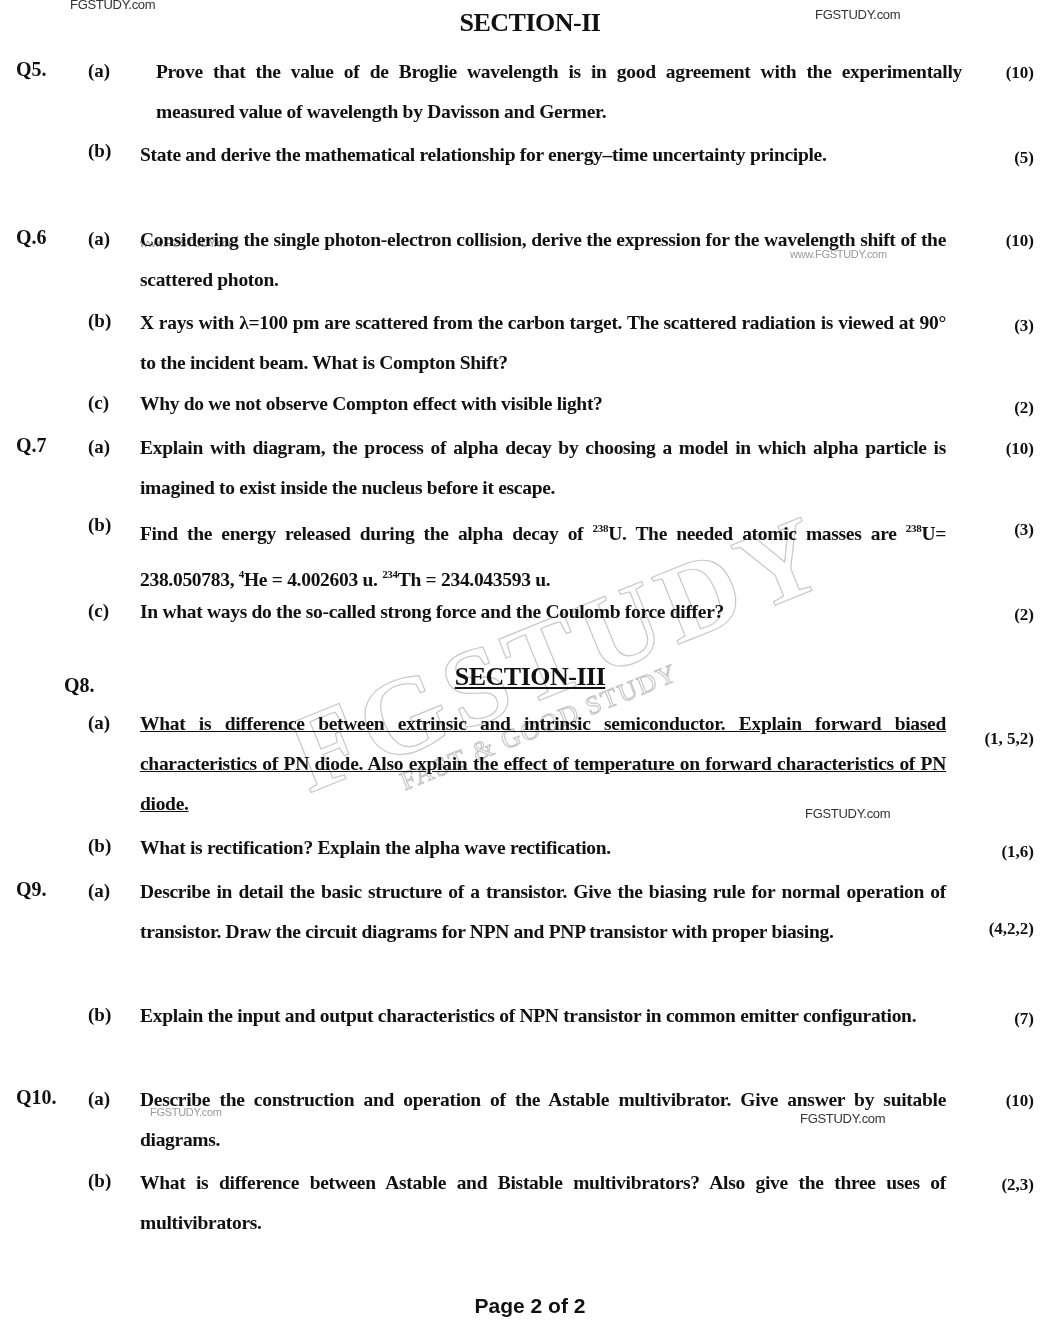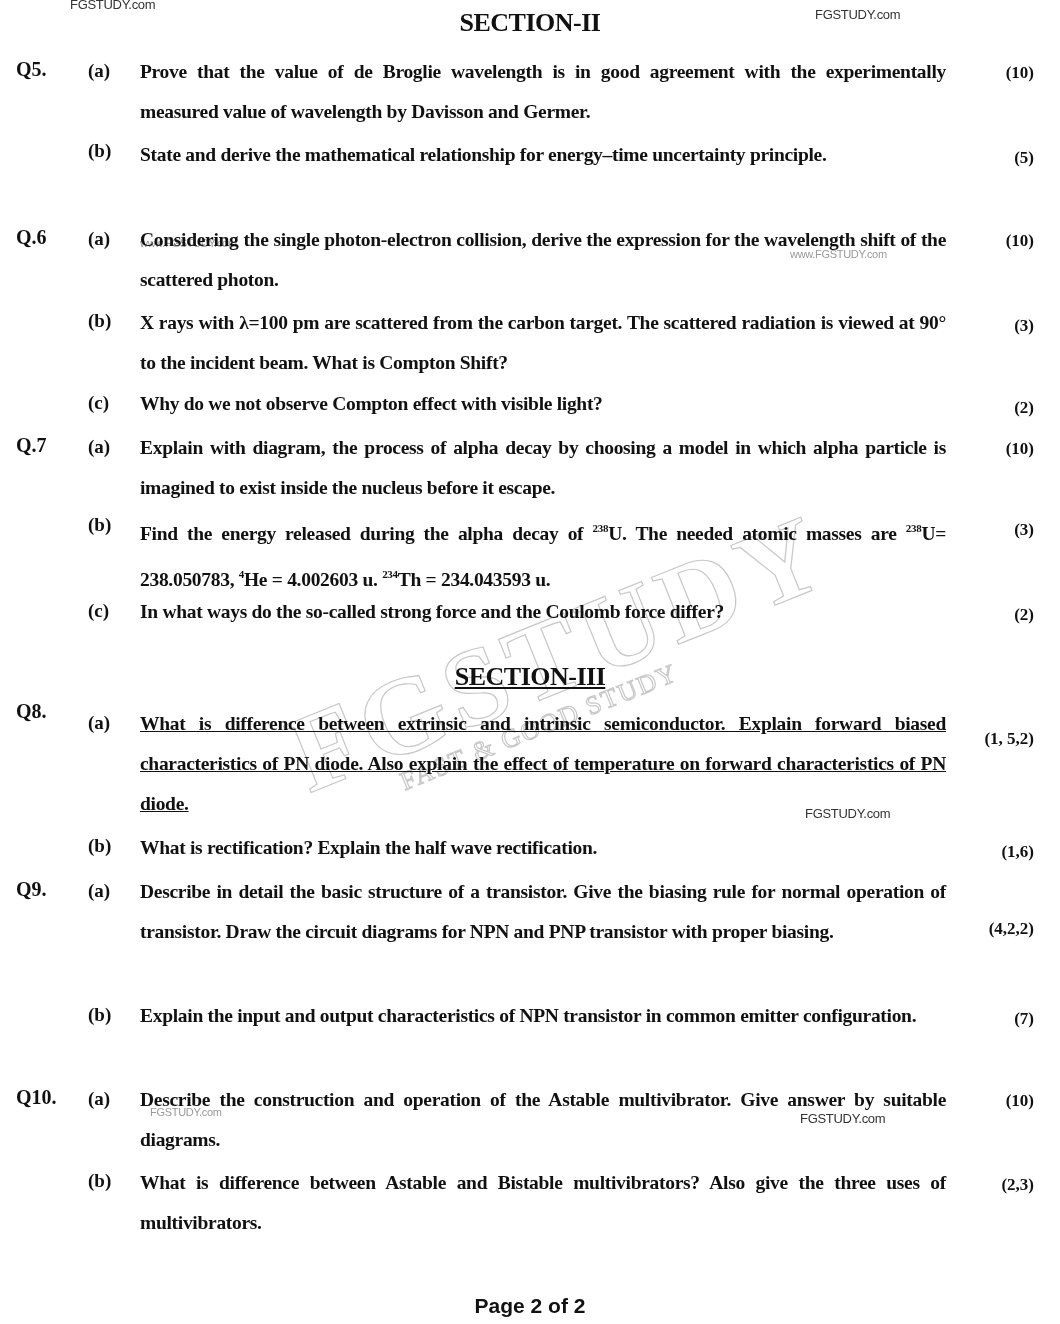--- a/index.html
+++ b/index.html
@@ -61,21 +61,21 @@
 <div class="big-wm">
   <div class="main">FGSTUDY</div>
   <div class="tag">FAST &amp; GOOD STUDY</div>
 </div>
 
 <div class="section-title" style="top:8px;">SECTION-II</div>
 
 <div class="q-row">
   <div class="q-num" style="top:58px;">Q5.</div>
   <div class="q-part" style="top:60px;">(a)</div>
-  <div class="q-text" style="top:52px;">Prove that the value of de Broglie wavelength is in good agreement with the experimentally measured value of wavelength by Davisson and Germer.</div>
+  <div class="q-text" style="top:52px;margin-left:16px;">Prove that the value of de Broglie wavelength is in good agreement with the experimentally measured value of wavelength by Davisson and Germer.</div>
   <div class="q-marks" style="top:63px;">(10)</div>
 
   <div class="q-part" style="top:140px;">(b)</div>
   <div class="q-text" style="top:135px;">State and derive the mathematical relationship for energy–time uncertainty principle.</div>
   <div class="q-marks" style="top:148px;">(5)</div>
 </div>
 
 <div class="q-row">
   <div class="q-num" style="top:226px;">Q.6</div>
   <div class="q-part" style="top:228px;">(a)</div>
@@ -102,27 +102,27 @@
   <div class="q-marks" style="top:520px;">(3)</div>
 
   <div class="q-part" style="top:600px;">(c)</div>
   <div class="q-text" style="top:592px;">In what ways do the so-called strong force and the Coulomb force differ?</div>
   <div class="q-marks" style="top:605px;">(2)</div>
 </div>
 
 <div class="section-title" style="top:662px;text-decoration:underline;">SECTION-III</div>
 
 <div class="q-row">
-  <div class="q-num" style="top:700px;">Q8.</div>
+  <div class="q-num" style="top:674px;margin-left:48px;">Q8.</div>
   <div class="q-part" style="top:712px;">(a)</div>
   <div class="q-text" style="top:704px;text-decoration:underline;">What is difference between extrinsic and intrinsic semiconductor. Explain forward biased characteristics of PN diode. Also explain the effect of temperature on forward characteristics of PN diode.</div>
   <div class="q-marks" style="top:715px;margin-top:14px;">(1, 5,2)</div>
 
   <div class="q-part" style="top:835px;">(b)</div>
-  <div class="q-text" style="top:828px;">What is rectification? Explain the half wave rectification.</div>
+  <div class="q-text" style="top:828px;">What is rectification? Explain the alpha wave rectification.</div>
   <div class="q-marks" style="top:842px;">(1,6)</div>
 </div>
 
 <div class="q-row">
   <div class="q-num" style="top:878px;">Q9.</div>
   <div class="q-part" style="top:880px;">(a)</div>
   <div class="q-text" style="top:872px;">Describe in detail the basic structure of a transistor. Give the biasing rule for normal operation of transistor. Draw the circuit diagrams for NPN and PNP transistor with proper biasing.</div>
   <div class="q-marks" style="top:883px;margin-top:36px;">(4,2,2)</div>
 
   <div class="q-part" style="top:1004px;">(b)</div>

